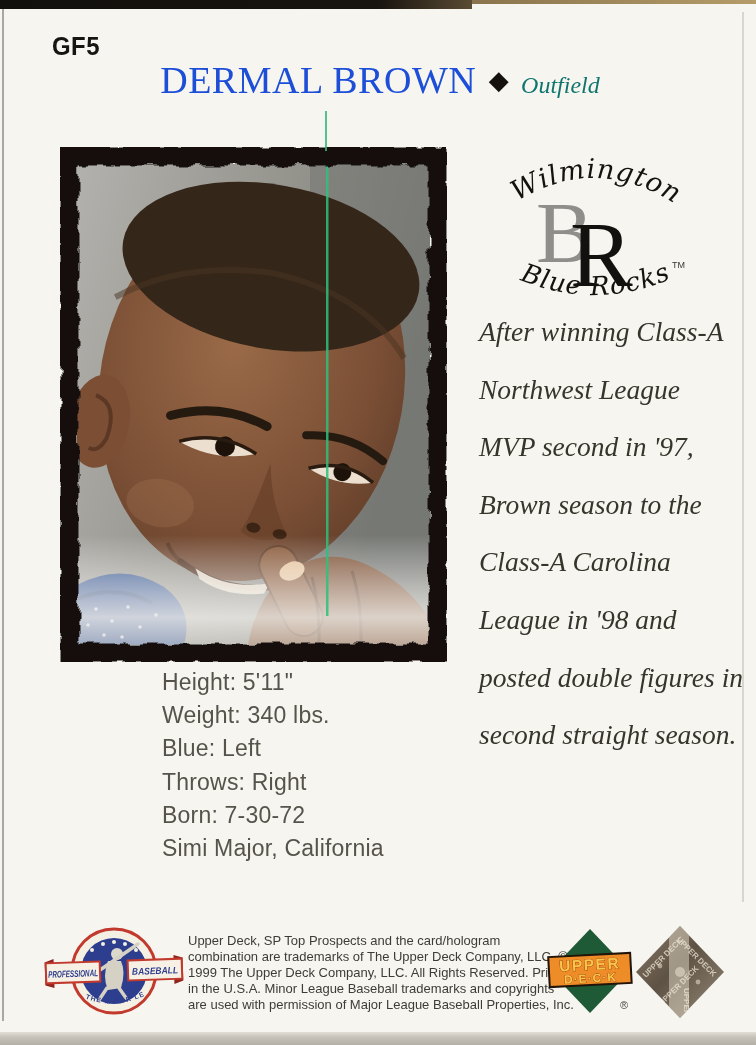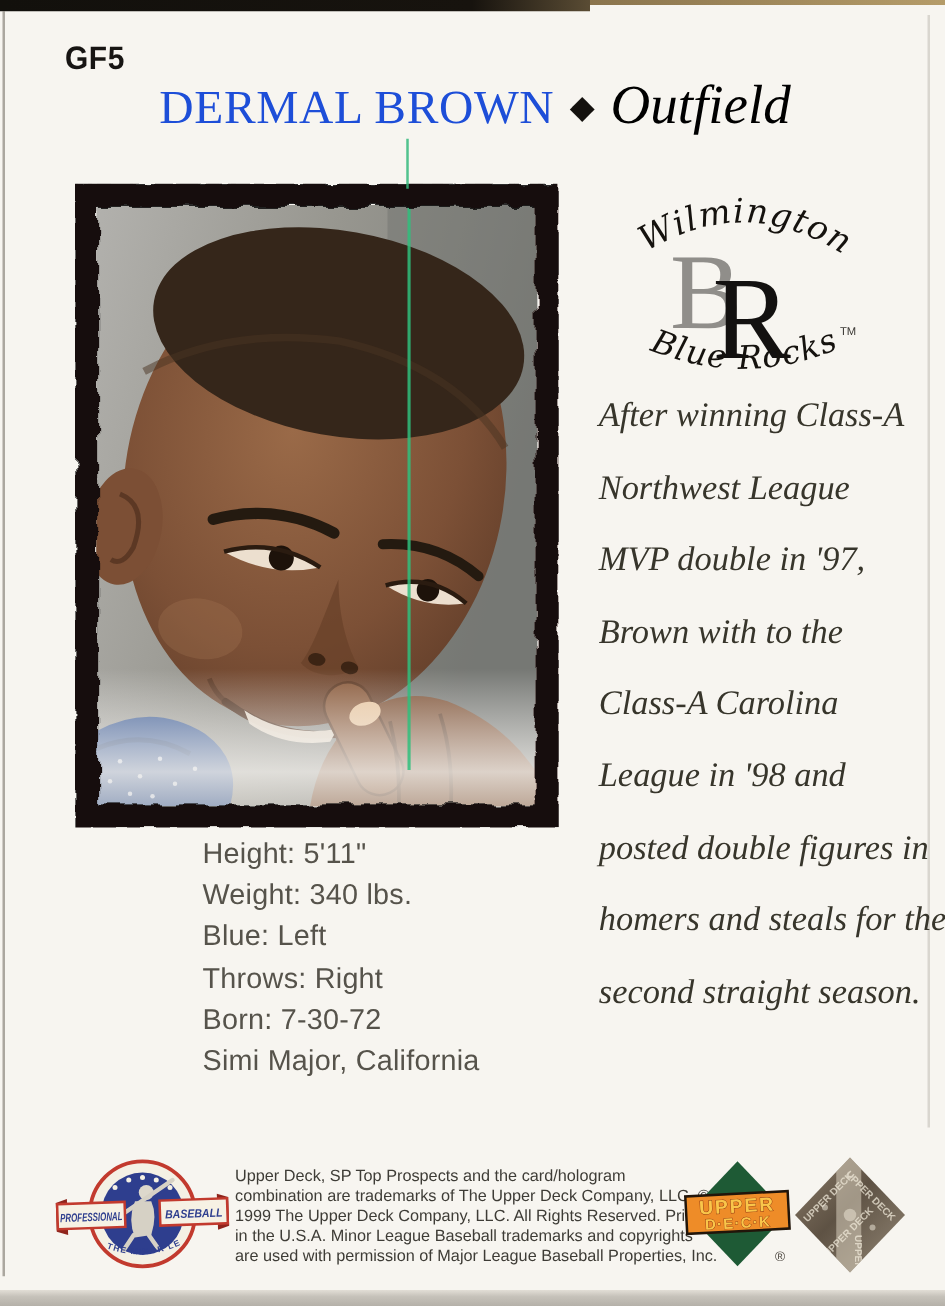--- a/index.html
+++ b/index.html
@@ -13,21 +13,21 @@
   .edge-top-right{position:absolute;left:472px;right:0;top:0;height:4px;background:linear-gradient(to right,#8a744d,#b59c69);}
   .edge-left{position:absolute;left:2px;top:9px;width:2px;height:1012px;background:rgba(95,90,78,.5);}
   .edge-right{position:absolute;left:742px;top:12px;width:2px;height:890px;background:rgba(150,144,132,.3);}
   .edge-bottom{position:absolute;left:0;right:0;bottom:0;height:13px;
     background:linear-gradient(to bottom,#e2ded6 0%,#c6c2ba 40%,#b4b0a8 100%);}
   
   .card-code{position:absolute;left:52px;top:31px;font-size:26px;font-weight:bold;color:#171513;transform:scaleX(.92);transform-origin:left;letter-spacing:.5px;}
   .title{position:absolute;left:30px;top:58px;width:700px;text-align:center;white-space:nowrap;}
   .title .name{font-family:"Liberation Serif",serif;font-size:38px;color:#1d4ed8;letter-spacing:.5px;}
   .title .sep{font-size:26px;color:#14110e;margin:0 8px;vertical-align:4px;}
-  .title .pos{font-family:"Liberation Serif",serif;font-style:italic;font-size:44px;color:#000000;}
+  .title .pos{font-family:"Liberation Serif",serif;font-style:italic;font-size:24px;color:#0f766e;}
   
   .photo{position:absolute;left:60px;top:147px;width:387px;height:515px;}
   .green-line-top{position:absolute;left:325px;top:111px;width:2px;height:40px;background:#35b97d;opacity:.85;}
   
   .team-logo{position:absolute;left:478px;top:146px;width:232px;height:164px;}
   
   .blurb{position:absolute;left:479px;top:303px;color:#37352b;
     font-family:"Liberation Serif",serif;font-style:italic;font-size:27.5px;}
   .blurb div{height:57.6px;line-height:57.6px;white-space:nowrap;}
   
@@ -166,26 +166,25 @@
       <text x="194" y="122" font-family="Liberation Sans, sans-serif" font-size="9" fill="#3a3733">TM</text>
       <text font-family="DejaVu Serif, serif" font-style="italic" font-size="26" fill="#15120e" letter-spacing="1">
         <textPath href="#arcBottom" startOffset="10%">Blue Rocks</textPath>
       </text>
     </svg>
   </div>
 
   <div class="blurb">
     <div>After winning Class-A</div>
     <div>Northwest League</div>
-    <div>MVP double in '97,</div>
-    <div>Brown with to the</div>
+    <div>MVP second in '97,</div>
+    <div>Brown season to the</div>
     <div>Class-A Carolina</div>
     <div>League in '98 and</div>
     <div>posted double figures in</div>
-    <div>homers and steals for the</div>
     <div>second straight season.</div>
   </div>
 
   <div class="bio">
     <div>Height: 5'11"</div>
     <div>Weight: 340 lbs.</div>
     <div>Blue: Left</div>
     <div>Throws: Right</div>
     <div>Born: 7-30-72</div>
     <div>Simi Major, California</div>

